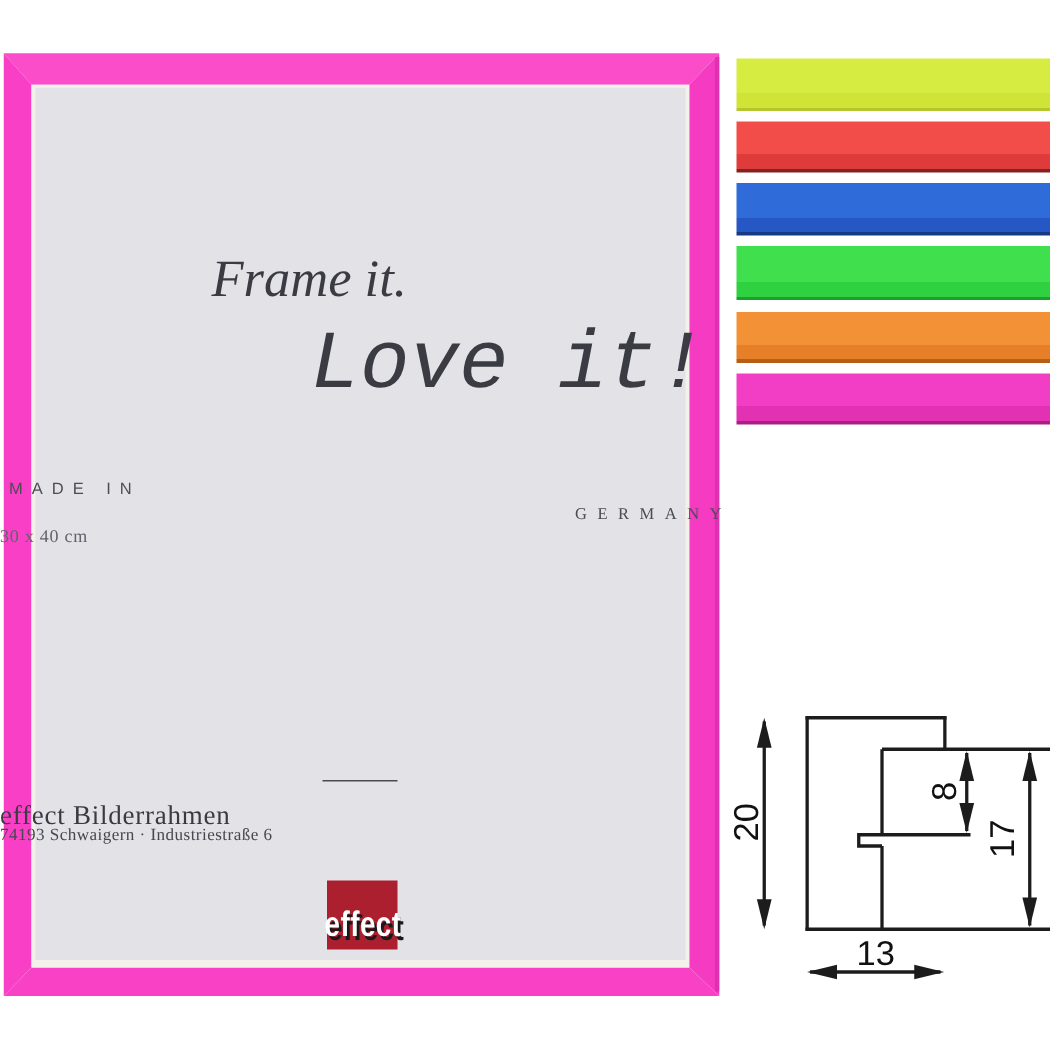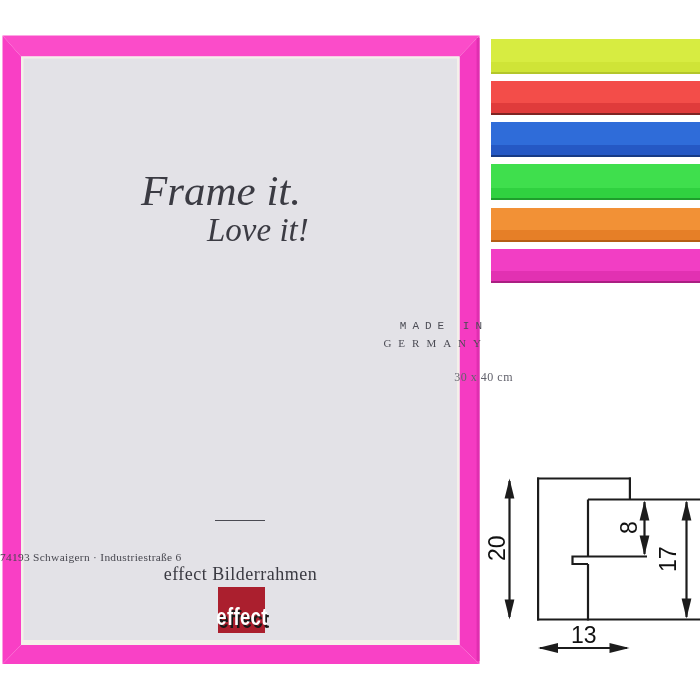--- a/index.html
+++ b/index.html
@@ -20,33 +20,33 @@
 
   <rect x="476.6" y="38" width="2.9" height="623" fill="#e02fb0"></rect>
 
   <polygon points="2.5,664 21,645 459.5,645 479.5,664" fill="#f941c6"></polygon>
 
   <rect x="21" y="56.5" width="438.5" height="588.5" fill="#f4f0ea"></rect>
 
   <rect x="23.5" y="58.5" width="433.5" height="581.5" fill="#e3e2e7"></rect>
 </svg>
 
-<div class="abs" style="left:141px;top:165.5px;font-family:'Liberation Serif',serif;font-style:italic;font-size:43px;color:#3b3b43;white-space:nowrap;">Frame it.</div>
+<div class="abs" style="left:141px;top:165.5px;font-family:'Liberation Serif',serif;font-style:italic;font-size:35px;color:#3b3b43;white-space:nowrap;">Frame it.</div>
 
-<div class="abs" style="left:207px;top:211.5px;font-family:Liberation Serif, serif;font-style:italic;font-size:33px;color:#3b3b43;white-space:nowrap;">Love it!</div>
+<div class="abs" style="left:207px;top:211.5px;font-family:Liberation Mono, monospace;font-style:italic;font-size:55px;color:#3b3b43;white-space:nowrap;">Love it!</div>
 
-<div class="abs" style="left:0;top:320px;width:488px;text-align:right;font-family:Liberation Mono, monospace;font-size:11px;color:#4c4c55;letter-spacing:6px;text-indent:6px;">MADE IN</div>
+<div class="abs" style="left:0;top:320px;width:488px;text-align:left;font-family:Liberation Sans, sans-serif;font-size:11px;color:#4c4c55;letter-spacing:6px;text-indent:6px;">MADE IN</div>
 
 <div class="abs" style="left:0;top:336.5px;width:488px;text-align:right;font-family:'Liberation Serif',serif;font-size:11px;color:#4c4c55;letter-spacing:7px;text-indent:7px;">GERMANY</div>
 
-<div class="abs" style="left:0;top:370px;width:482px;text-align:right;font-family:'Liberation Serif',serif;font-size:12px;color:#62626c;letter-spacing:0.5px;margin-left:31px;">30 x 40 cm</div>
+<div class="abs" style="left:0;top:350px;width:482px;text-align:left;font-family:'Liberation Serif',serif;font-size:12px;color:#62626c;letter-spacing:0.5px;">30 x 40 cm</div>
 
 <div class="abs" style="left:214.5px;top:519.5px;width:50px;height:1.5px;background:#4a4a52;"></div>
 
-<div class="abs" style="left:0;top:564px;width:481px;text-align:center;font-family:'Liberation Serif',serif;font-size:18px;color:#3a3a42;letter-spacing:0.5px;">effect Bilderrahmen</div>
+<div class="abs" style="left:0;top:533px;width:481px;font-family:'Liberation Serif',serif;font-size:18px;color:#3a3a42;letter-spacing:0.5px;">effect Bilderrahmen</div>
 
 <div class="abs" style="left:0;top:550.5px;width:484px;text-align:left;font-family:'Liberation Serif',serif;font-size:11.4px;color:#47474f;letter-spacing:0.3px;">74193 Schwaigern · Industriestraße 6</div>
 
 <div class="abs" style="left:218px;top:587px;width:47px;height:46px;background:#ab1f2e;"></div>
 
 <div class="abs" style="left:190px;top:606px;width:104px;text-align:center;font-family:'Liberation Sans',sans-serif;font-weight:bold;font-size:20px;color:#ffffff;letter-spacing:0.3px;text-shadow:2px 2px 0 #191919;transform:scale(0.93,1.18);transform-origin:52px 50%;">effect</div>
 
 <div class="abs" style="left:491px;top:39px;width:209px;height:35px;background:linear-gradient(180deg,#d7ec41 0%,#d7ec41 66%,#cfe437 66%,#cfe437 94%,#b3c62b 94%);"></div>
 
 <div class="abs" style="left:491px;top:81px;width:209px;height:34px;background:linear-gradient(180deg,#f34d49 0%,#f34d49 64%,#e03b3b 64%,#e03b3b 93%,#7e2422 93%);"></div>

